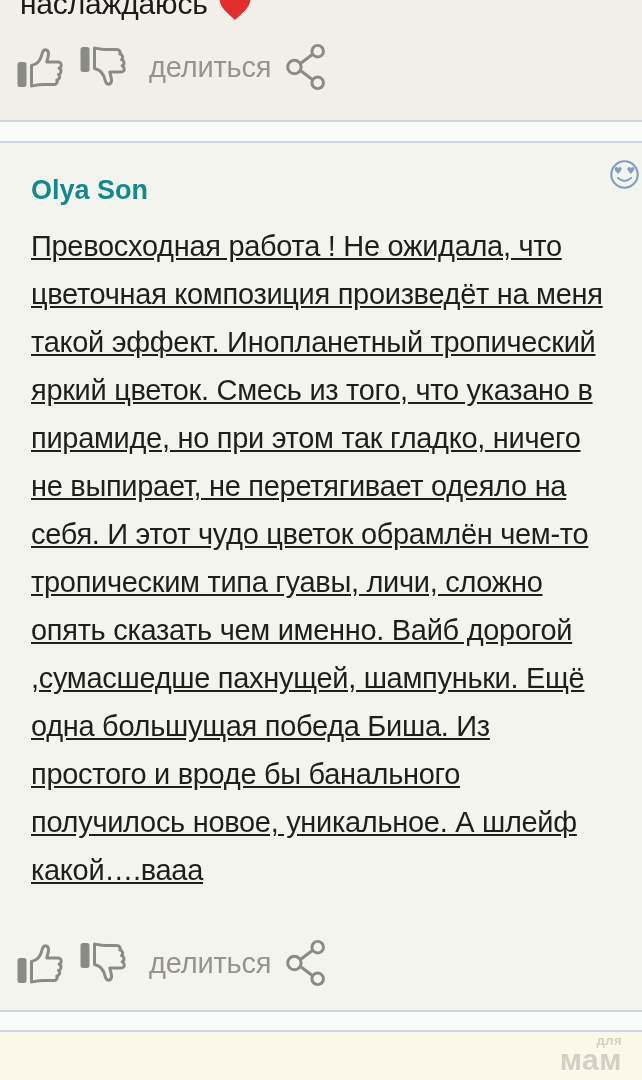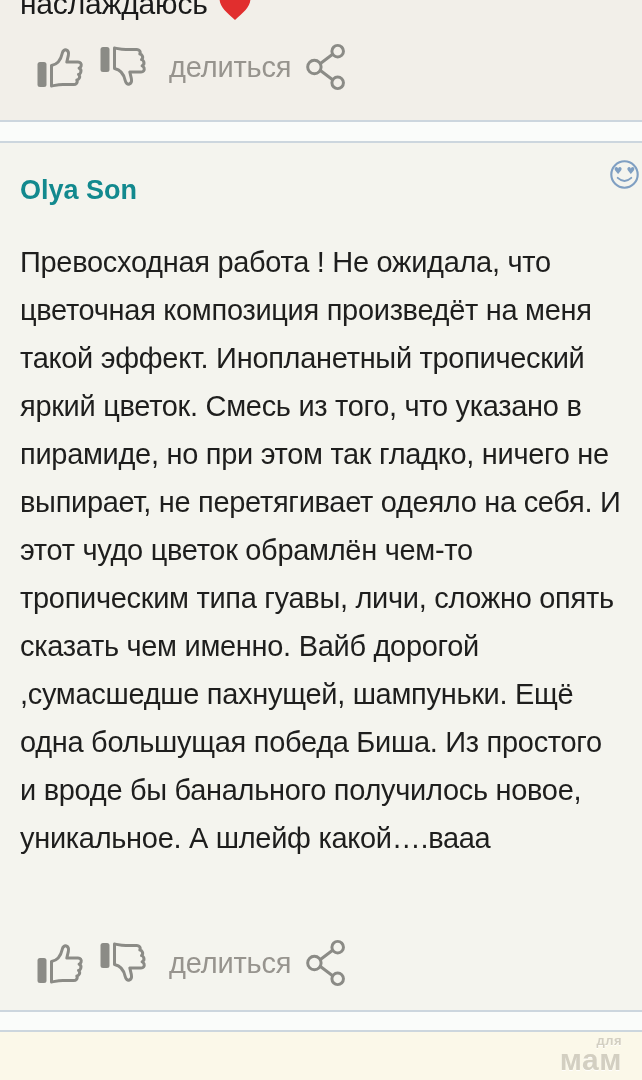--- a/index.html
+++ b/index.html
@@ -21,21 +21,21 @@
     position: relative;
     box-sizing: border-box;
   }
   .comment--partial {
     height: 120px;
     background: #f2efe9;
   }
   .comment--main {
     height: 867px;
     background: #f4f4ee;
-    padding: 0 20px;
+    padding: 0 31px;
     overflow: hidden;
   }
 
   
   .partial-line {
     position: absolute;
     top: -14px;
     left: 20px;
     margin: 0;
     font-size: 30px;
@@ -48,21 +48,21 @@
     display: inline-block;
     width: 34px;
     height: 36px;
     margin-left: 10px;
     vertical-align: -9px;
   }
 
   
   .actions {
     position: absolute;
-    left: 36px;
+    left: 16px;
     display: flex;
     align-items: center;
     color: #8b8b86;
   }
   .comment--partial .actions { top: 42px; }
   .comment--main .actions { bottom: 22px; }
 
   .action-btn {
     background: none;
     border: 0;
@@ -119,25 +119,26 @@
     background: none;
     border: 0;
     padding: 0;
     margin: 0;
     cursor: pointer;
   }
   .reaction-btn svg { width: 33px; height: 33px; display: block; }
 
   
   .comment-body {
-    margin: 32px 0 0 0;
+    margin: 16px 0 0 0;
     font-size: 29px;
     line-height: 48px;
     letter-spacing: -0.3px;
     color: #1e1e1d;
+    text-decoration: underline;
   }
 
   
   .page-footer {
     position: relative;
     height: 48px;
     background: #fbf8e9;
   }
   .watermark {
     position: absolute;

